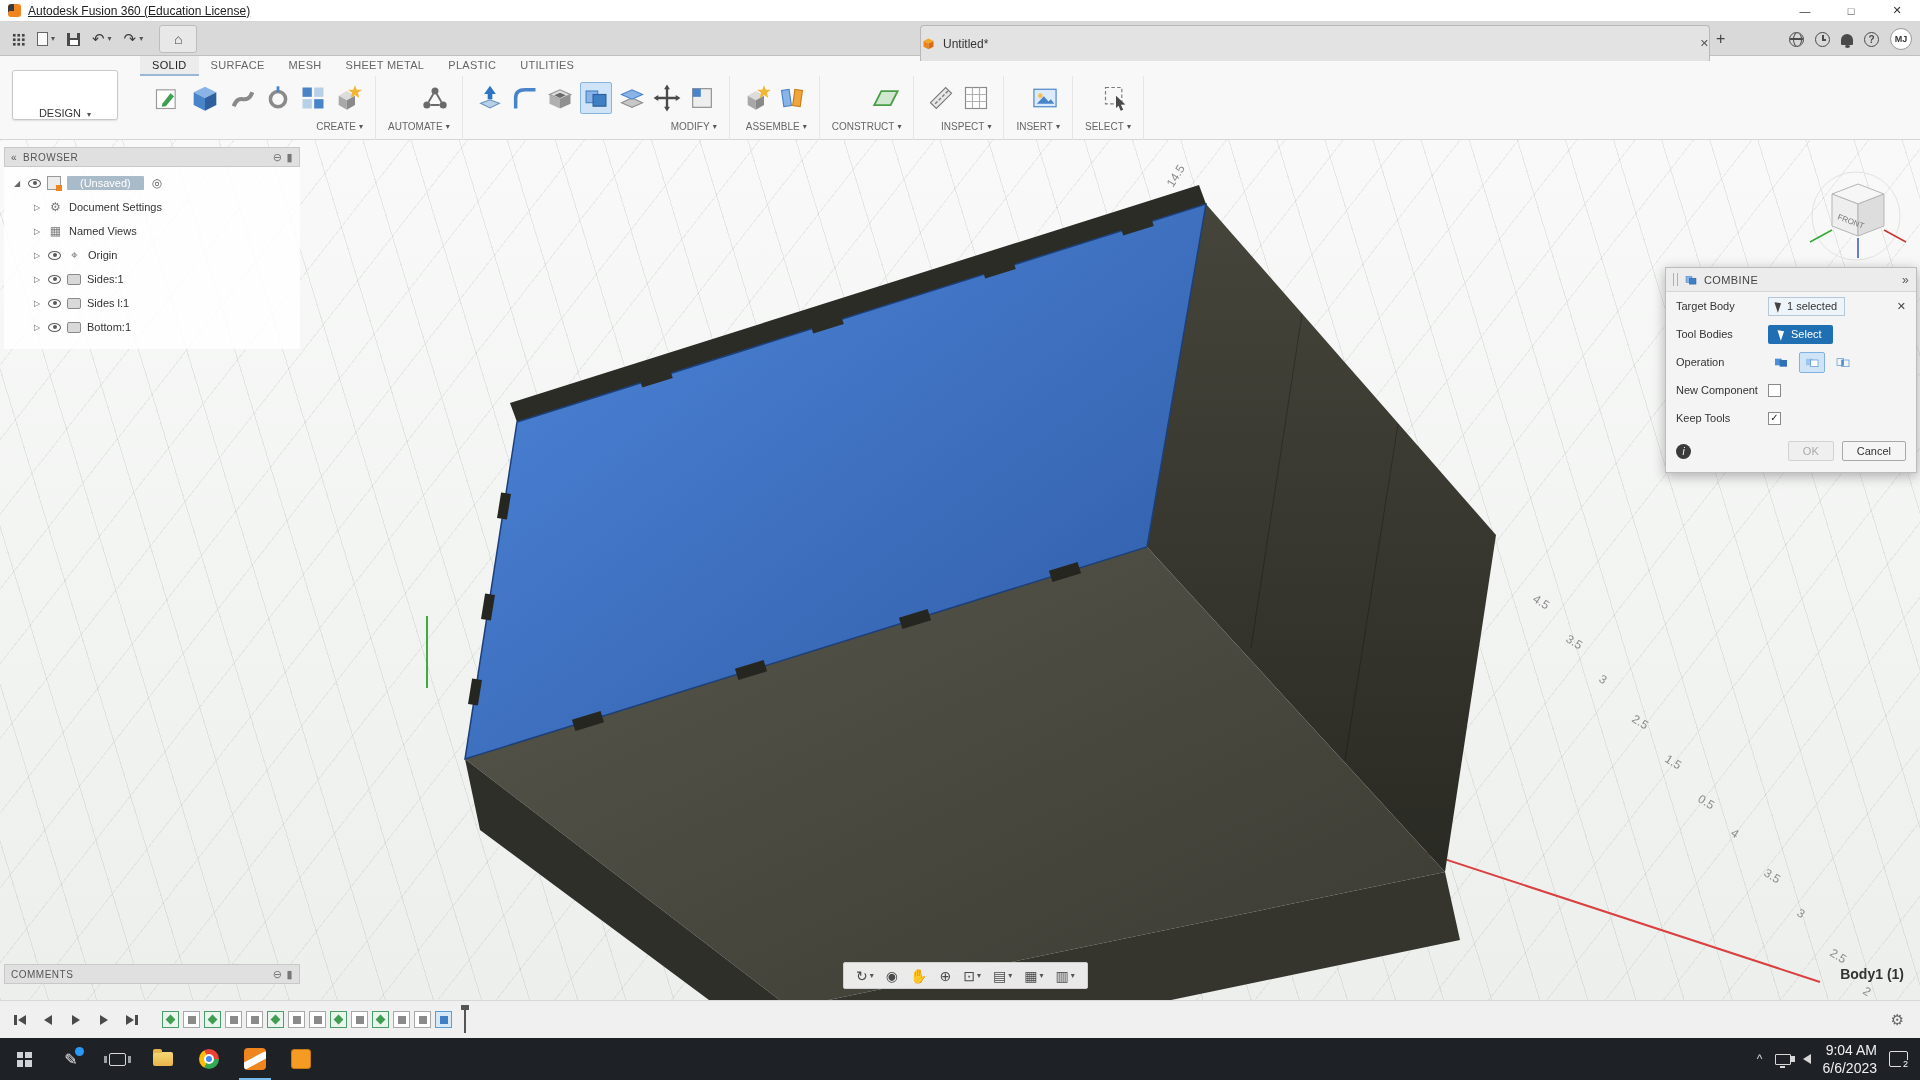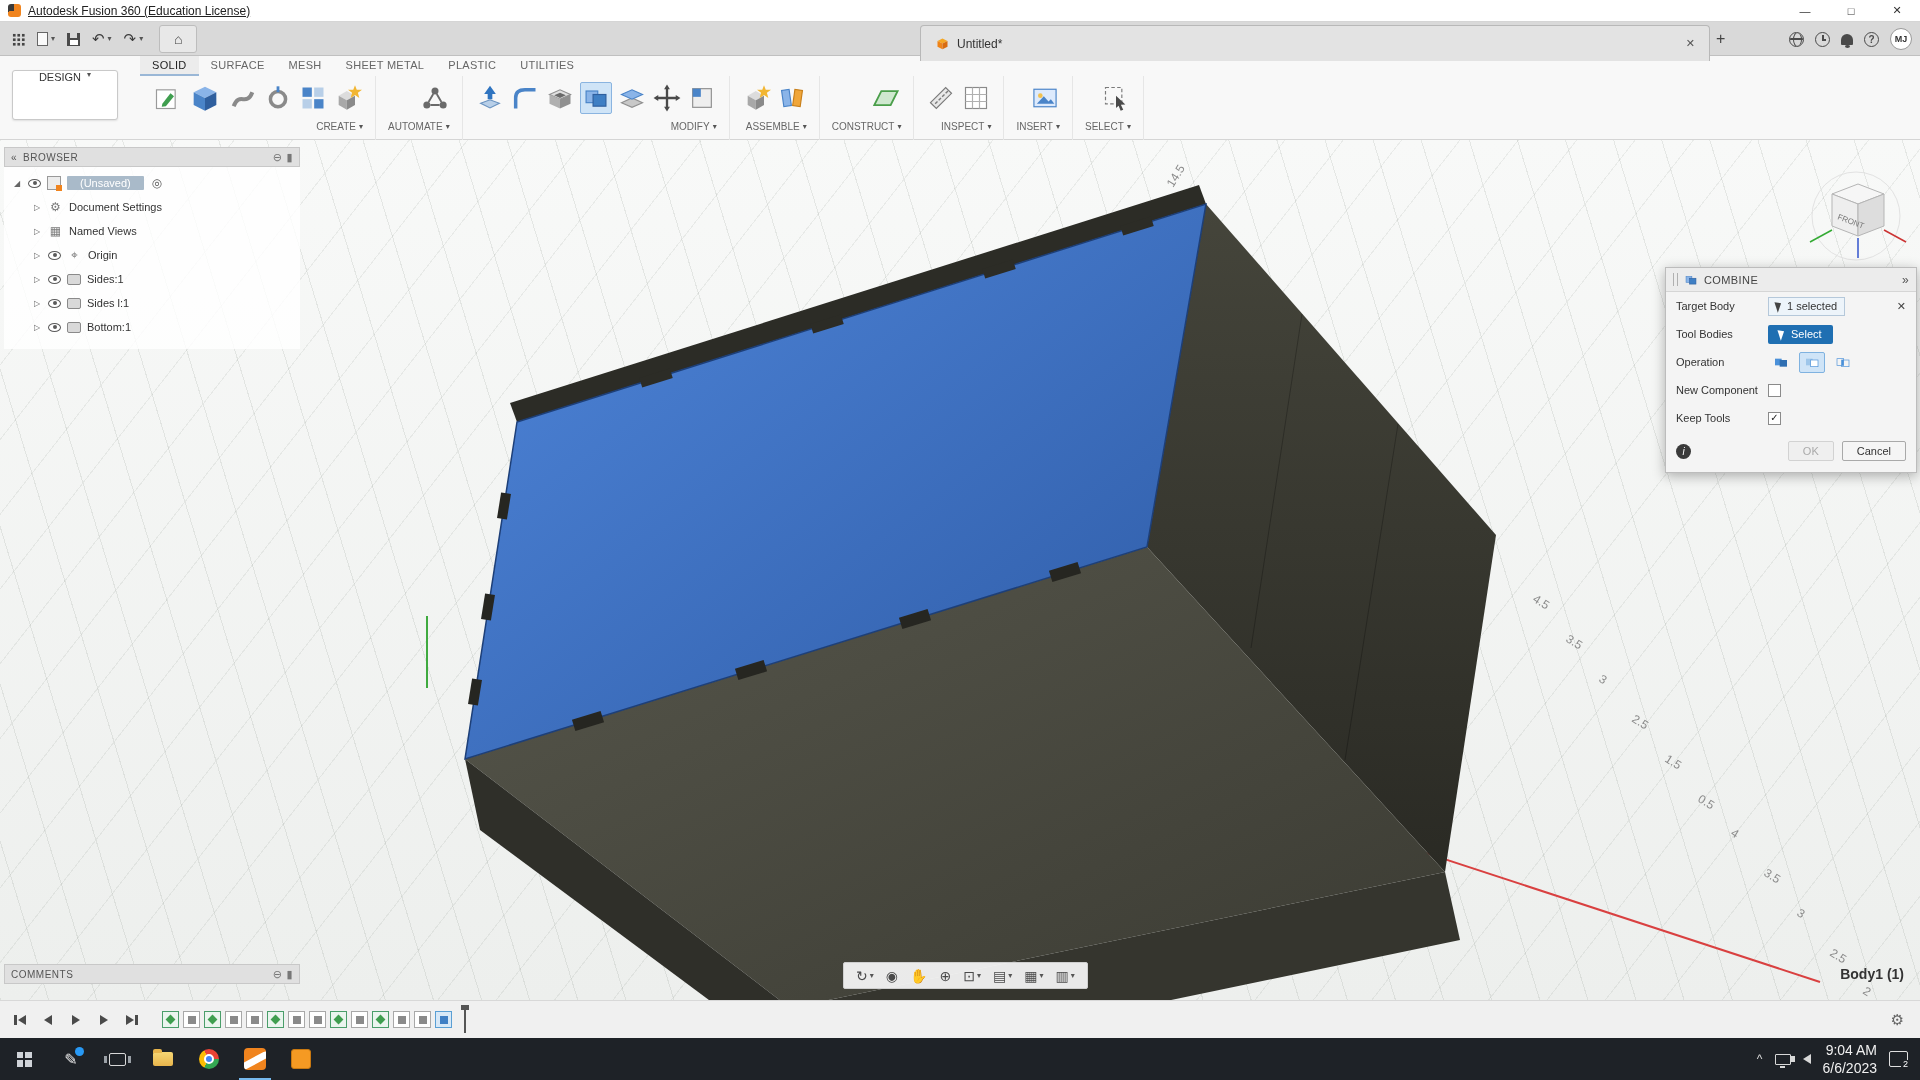--- a/index.html
+++ b/index.html
@@ -17,21 +17,21 @@
   .qat-row { position:absolute; top:22px; left:0; right:0; height:34px; background:#d9d9d9; border-bottom:1px solid #c0c0c0; z-index:39; }
   .qat-icons { position:absolute; left:0; top:0; height:34px; display:flex; align-items:center; }
   .qat-item { display:flex; align-items:center; gap:3px; margin-left:12px; color:#3c3c3c; font-size:15px; }
   .dots-grid { width:13px; height:13px; background-image:radial-gradient(#454545 1.3px, transparent 1.4px); background-size:4.5px 4.5px; }
   .file-icon { width:11px; height:14px; background:#fafafa; border:1px solid #666; }
   .floppy-icon { width:13px; height:13px; background:#4a4a4a; position:relative; }
   .floppy-icon::before { content:""; position:absolute; left:3px; top:0; width:7px; height:5px; background:#d9d9d9; }
   .floppy-icon::after { content:""; position:absolute; left:2.5px; bottom:1px; width:8px; height:5px; background:#fff; }
   .caret { font-size:8px; color:#555; line-height:1; }
   .home-box { margin-left:16px; width:38px; height:28px; background:#e8e8e8; border:1px solid #bdbdbd; border-radius:3px; display:flex; align-items:center; justify-content:center; font-size:14px; color:#444; }
-  .doc-tab { position:absolute; left:920px; top:3px; width:790px; height:36px; background:#e3e3e3; border:1px solid #b8b8b8; border-bottom:none; border-radius:4px 4px 0 0; display:flex; align-items:center; gap:7px; padding:0 14px; }
+  .doc-tab { position:absolute; left:920px; top:3px; width:790px; height:36px; background:#e3e3e3; border:1px solid #b8b8b8; border-bottom:none; border-radius:4px 4px 0 0; display:flex; align-items:center; gap:7px; padding:0 0; }
   .doc-tab .icn.tab { width:15px; height:15px; }
   .tab-title { font-size:12px; color:#333; }
   .tab-close { margin-left:auto; font-size:11px; color:#555; }
   .tab-add { position:absolute; left:1716px; top:8px; font-size:16px; color:#444; }
   .tabbar-icons { position:absolute; right:8px; top:0; height:34px; display:flex; align-items:center; gap:11px; }
   .globe-icon { width:15px; height:15px; border:1.5px solid #4a4a4a; border-radius:50%; position:relative; overflow:hidden; }
   .globe-icon::before { content:""; position:absolute; left:50%; top:-1px; bottom:-1px; width:7px; margin-left:-3.5px; border:1.2px solid #4a4a4a; border-radius:50%; }
   .globe-icon::after { content:""; position:absolute; left:-1px; right:-1px; top:50%; height:1.2px; margin-top:-0.6px; background:#4a4a4a; }
   .clock-icon { width:15px; height:15px; border:1.5px solid #4a4a4a; border-radius:50%; position:relative; }
   .clock-icon::after { content:""; position:absolute; left:6px; top:2.5px; width:1.5px; height:5px; background:#4a4a4a; }
@@ -39,21 +39,21 @@
   .bell-icon { width:12px; height:11px; background:#4a4a4a; border-radius:6px 6px 1px 1px; position:relative; }
   .bell-icon::after { content:""; position:absolute; left:3.5px; bottom:-3.5px; width:5px; height:2.8px; border-radius:50%; background:#4a4a4a; }
   .help-icon { width:15px; height:15px; border:1.5px solid #4a4a4a; border-radius:50%; color:#4a4a4a; font-size:10px; font-weight:bold; display:flex; align-items:center; justify-content:center; }
   .avatar { width:22px; height:22px; border-radius:50%; background:#ffffff; border:1px solid #9a9a9a; color:#333; font-size:9px; font-weight:bold; display:flex; align-items:center; justify-content:center; }
 
   
   .ribbon { position:absolute; top:56px; left:0; right:0; height:84px; background:#f8f8f8; border-bottom:1px solid #d5d5d5; z-index:38; }
   .ribbon-tabs { position:absolute; left:140px; top:0; height:20px; display:flex; }
   .ribbon-tab { padding:3px 12px; font-size:11px; color:#666; white-space:nowrap; letter-spacing:.3px; }
   .ribbon-tab.active { background:#ececec; color:#222; box-shadow:inset 0 -2px 0 #9ab7d6; }
-  .workspace-btn { position:absolute; left:12px; top:14px; width:106px; height:50px; background:#fff; border:1px solid #c9c9c9; border-radius:3px; box-shadow:0 1px 2px rgba(0,0,0,.10); display:flex; align-items:flex-start; justify-content:center; gap:6px; font-size:11px; color:#333; }
+  .workspace-btn { position:absolute; left:12px; top:14px; width:106px; height:50px; background:#fff; border:1px solid #c9c9c9; border-radius:3px; box-shadow:0 1px 2px rgba(0,0,0,.10); display:flex; align-items:flex-end; justify-content:center; gap:6px; font-size:11px; color:#333; }
   .groups { position:absolute; left:140px; top:20px; height:64px; display:flex; }
   .group { display:flex; flex-direction:column; align-items:flex-end; padding:0 12px; border-right:1px solid #e6e6e6; }
   .group-icons { height:44px; display:flex; align-items:center; gap:5px; }
   .group-label { font-size:10px; color:#666; display:flex; align-items:center; gap:3px; margin-top:1px; white-space:nowrap; }
   .rbtn { display:flex; align-items:center; justify-content:center; padding:1px; }
   .rbtn.highlight { background:var(--highlight-bg,#cfe4f7); border:1px solid #8ab4e0; border-radius:2px; }
   .icn { width:28px; height:28px; display:block; }
   .icn.lg { width:34px; height:34px; }
   .icn.tab { width:15px; height:15px; }
 

